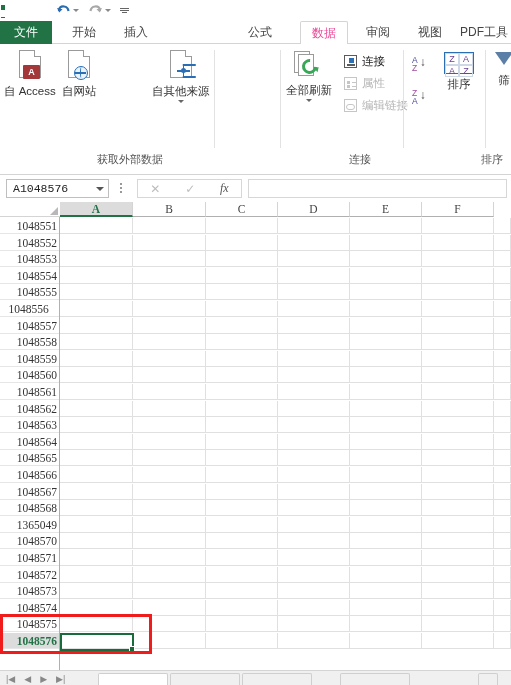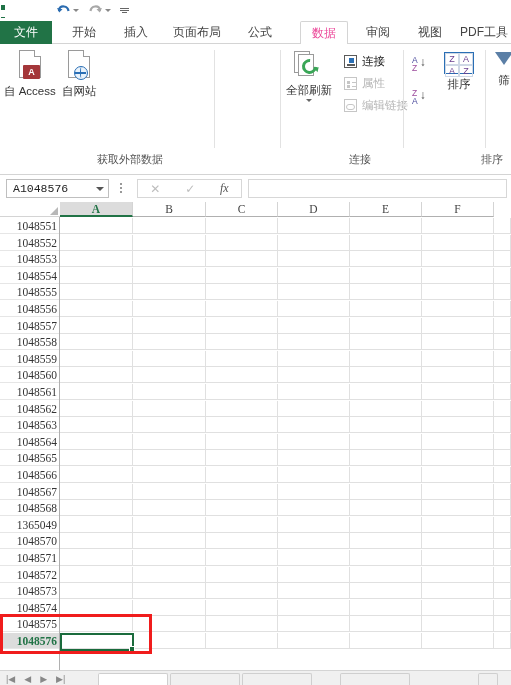--- a/index.html
+++ b/index.html
@@ -393,21 +393,20 @@
       <span class="caret-sm"></span>
     </span>
     <span class="hamburger-mini"></span>
   </div>
 
   <div class="tabbar">
     <div class="tabbar-underline"></div>
     <div class="tab-file">文件</div>
     <div class="tab" style="left:62px;width:44px;">开始</div>
     <div class="tab" style="left:114px;width:44px;">插入</div>
-    <div class="tab" style="left:166px;width:62px;">页面布局</div>
     <div class="tab" style="left:238px;width:44px;">公式</div>
     <div class="tab active" style="left:300px;width:48px;">数据</div>
     <div class="tab" style="left:356px;width:44px;">审阅</div>
     <div class="tab" style="left:408px;width:44px;">视图</div>
     <div class="tab" style="left:460px;width:60px;justify-content:flex-start;">PDF工具</div>
   </div>
 
   <div class="ribbon">
 
     <div class="bigbtn" style="left:4px;">
@@ -418,20 +417,31 @@
       </span>
       <span class="lbl">自 Access</span>
     </div>
     <div class="bigbtn" style="left:62px;justify-content:flex-end;">
       <span class="doc-icon">
         <span class="page"></span>
           <span class="fold"></span>
         <span class="badge-globe"></span>
       </span>
       <span class="lbl">自网站</span>
+    </div>
+    <div class="bigbtn" style="left:152px;">
+      <span class="doc-icon">
+        <span class="page"></span>
+          <span class="fold"></span>
+        <span class="badge-target">
+            <span class="tgt-v"></span>
+          </span>
+      </span>
+      <span class="lbl">自其他来源</span>
+      <span class="split-caret"></span>
     </div>
     <div class="grp-sep" style="left:214px;"></div>
     <div class="grp-label" style="left:70px;width:120px;">获取外部数据</div>
 
     <div class="grp-sep" style="left:280px;"></div>
     <div class="bigbtn" style="left:286px;">
       <span class="refresh-icon">
         <span class="s1"></span>
           <span class="s2"></span>
           <span class="circ"></span>
@@ -508,21 +518,21 @@
         <div class="colhdr" style="left: 218px; width: 72px;">D</div>
         <div class="colhdr" style="left: 290px; width: 72px;">E</div>
         <div class="colhdr" style="left: 362px; width: 72px;">F</div>
       </div>
     <div id="rowhdrs">
         <div class="rowhdr" style="top: 16px;">1048551</div>
         <div class="rowhdr" style="top: 32.6px;">1048552</div>
         <div class="rowhdr" style="top: 49.2px;">1048553</div>
         <div class="rowhdr" style="top: 65.8px;">1048554</div>
         <div class="rowhdr" style="top: 82.4px;">1048555</div>
-        <div class="rowhdr" style="top: 99px;">1048556</div>
+        <div class="rowhdr" style="top: 99px; text-align: center;">1048556</div>
         <div class="rowhdr" style="top: 115.6px;">1048557</div>
         <div class="rowhdr" style="top: 132.2px;">1048558</div>
         <div class="rowhdr" style="top: 148.8px;">1048559</div>
         <div class="rowhdr" style="top: 165.4px;">1048560</div>
         <div class="rowhdr" style="top: 182px;">1048561</div>
         <div class="rowhdr" style="top: 198.6px;">1048562</div>
         <div class="rowhdr" style="top: 215.2px;">1048563</div>
         <div class="rowhdr" style="top: 231.8px;">1048564</div>
         <div class="rowhdr" style="top: 248.4px;">1048565</div>
         <div class="rowhdr" style="top: 265px;">1048566</div>

